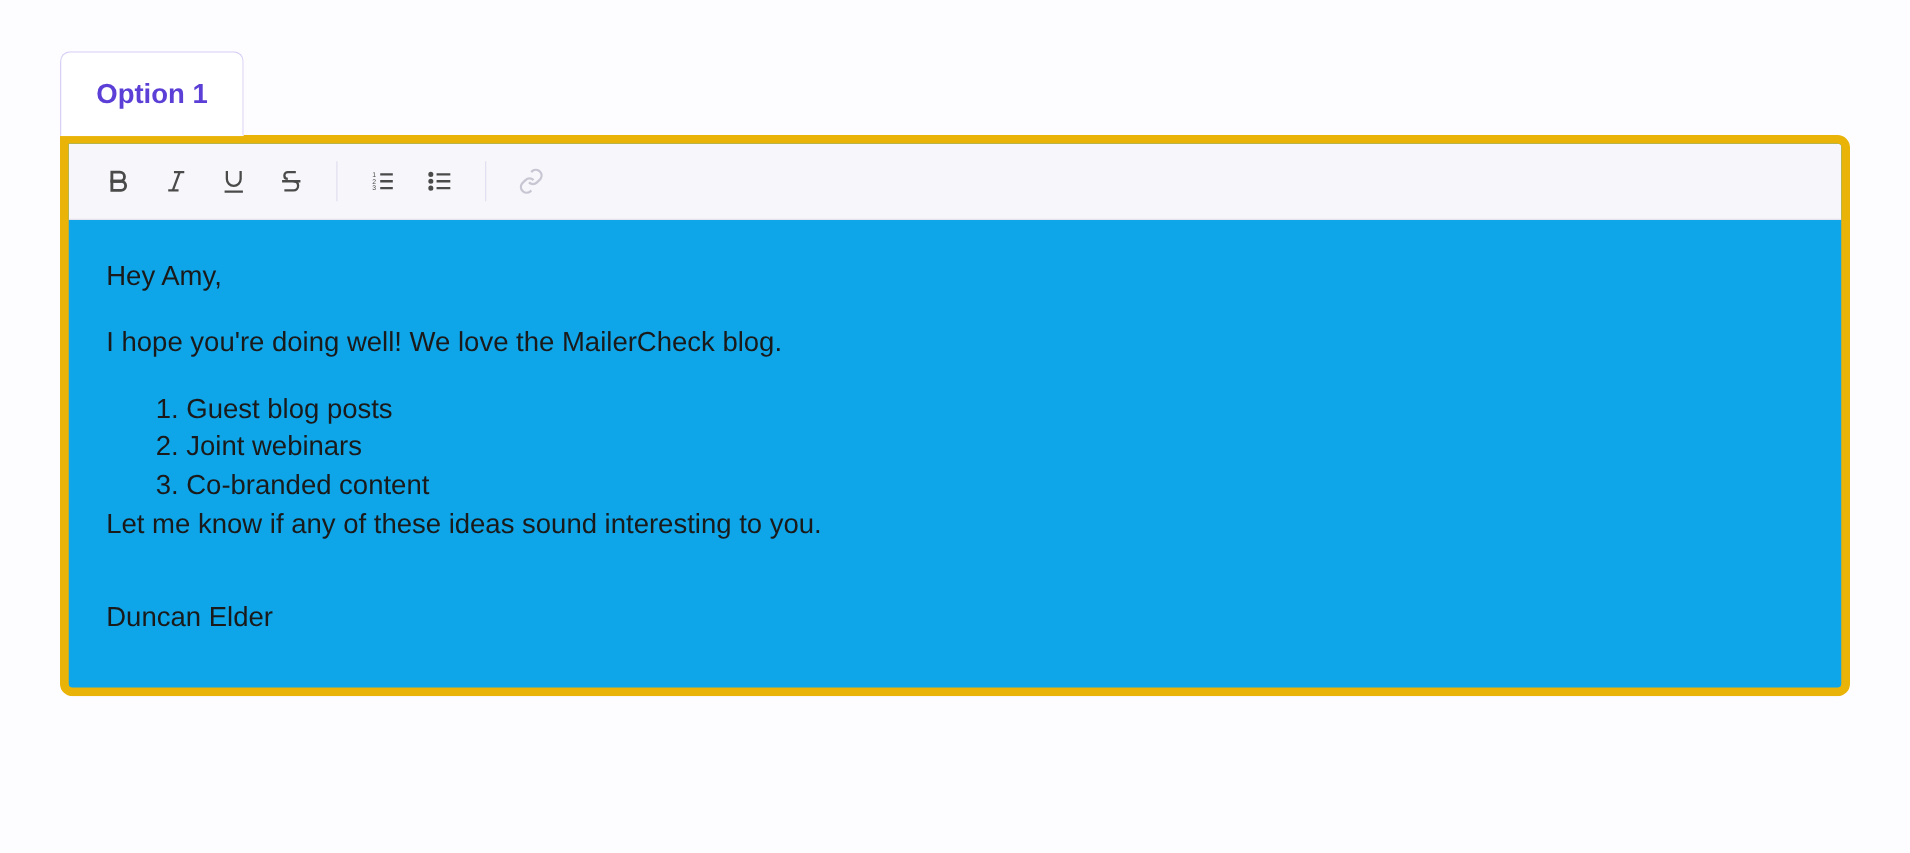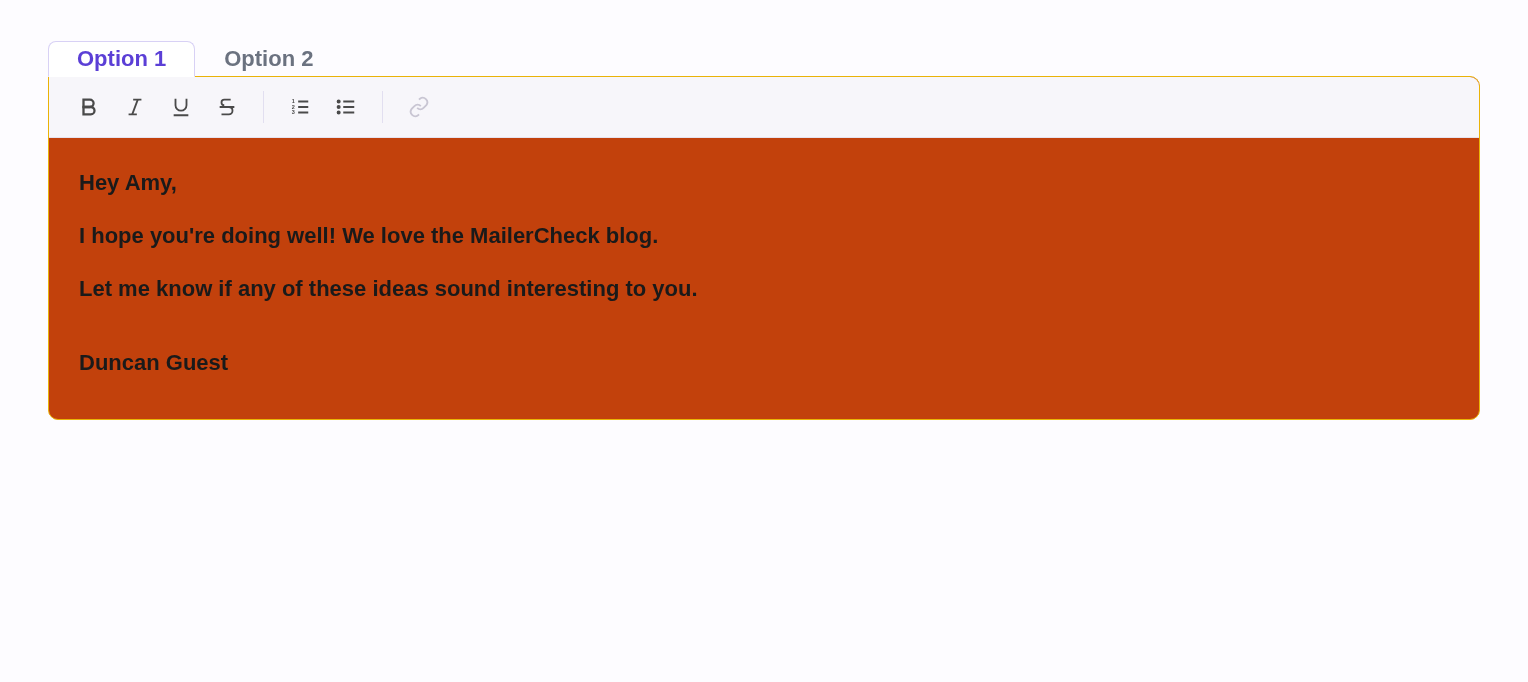--- a/index.html
+++ b/index.html
@@ -13,45 +13,44 @@
     padding: 0;
   }
   .container {
     padding: 40px 48px 0 48px;
   }
   .tabs {
     display: flex;
     gap: 0;
   }
   .tab {
-    padding: 4px 28px;
+    padding: 20px 28px;
     font-size: 22px;
     font-weight: 700;
     cursor: pointer;
     border: 1px solid transparent;
     border-bottom: none;
     border-radius: 8px 8px 0 0;
     color: #6b7280;
     background: transparent;
     position: relative;
     top: 1px;
   }
   .tab.active {
     color: #5b3fd6;
     background: #ffffff;
     border: 1px solid #d8d1f5;
     border-bottom: 1px solid #ffffff;
     z-index: 2;
   }
   .editor-wrap {
-    border: 1px solid #eab308;
+    border: 7px solid #eab308;
     border-radius: 0 10px 10px 10px;
-    background: #c2410c;
+    background: #0ea5e9;
     overflow: hidden;
-    font-weight: bold;
   }
   .toolbar {
     display: flex;
     align-items: center;
     background: #f7f6fa;
     border-bottom: 1px solid #e6e3ef;
     padding: 10px 20px;
     gap: 6px;
   }
   .tb-btn {
@@ -103,23 +102,20 @@
   }
 </style>
 </head>
 <body>
 
 <div class="container">
 
   <div class="tabs">
     <div class="tab active">
       <span>Option 1</span>
-    </div>
-    <div class="tab">
-      <span>Option 2</span>
     </div>
   </div>
 
   <div class="editor-wrap">
 
     <div class="toolbar">
       <div class="tb-btn">
         <svg viewBox="0 0 24 24" fill="none" stroke="currentColor" stroke-width="2.5">
           <path d="M6 4h7a4 4 0 0 1 0 8H6z"></path>
             <path d="M6 12h8a4 4 0 0 1 0 8H6z"></path>
@@ -175,20 +171,25 @@
         <svg viewBox="0 0 24 24" fill="none" stroke="currentColor" stroke-width="2">
           <path d="M10 13a5 5 0 0 0 7 0l3-3a5 5 0 0 0-7-7l-1 1"></path>
           <path d="M14 11a5 5 0 0 0-7 0l-3 3a5 5 0 0 0 7 7l1-1"></path>
         </svg>
       </div>
     </div>
 
     <div class="content">
       <p>Hey Amy,</p>
       <p>I hope you're doing well! We love the MailerCheck blog.</p>
+      <ol>
+        <li>Guest blog posts</li>
+        <li>Joint webinars</li>
+        <li>Co-branded content</li>
+      </ol>
       <p class="tight">Let me know if any of these ideas sound interesting to you.</p>
       <div class="sig-gap"></div>
       <div class="sig-gap"></div>
-      <p class="tight">Duncan Guest</p>
+      <p class="tight">Duncan Elder</p>
     </div>
 
   </div>
 </div>
 
 </body></html>

